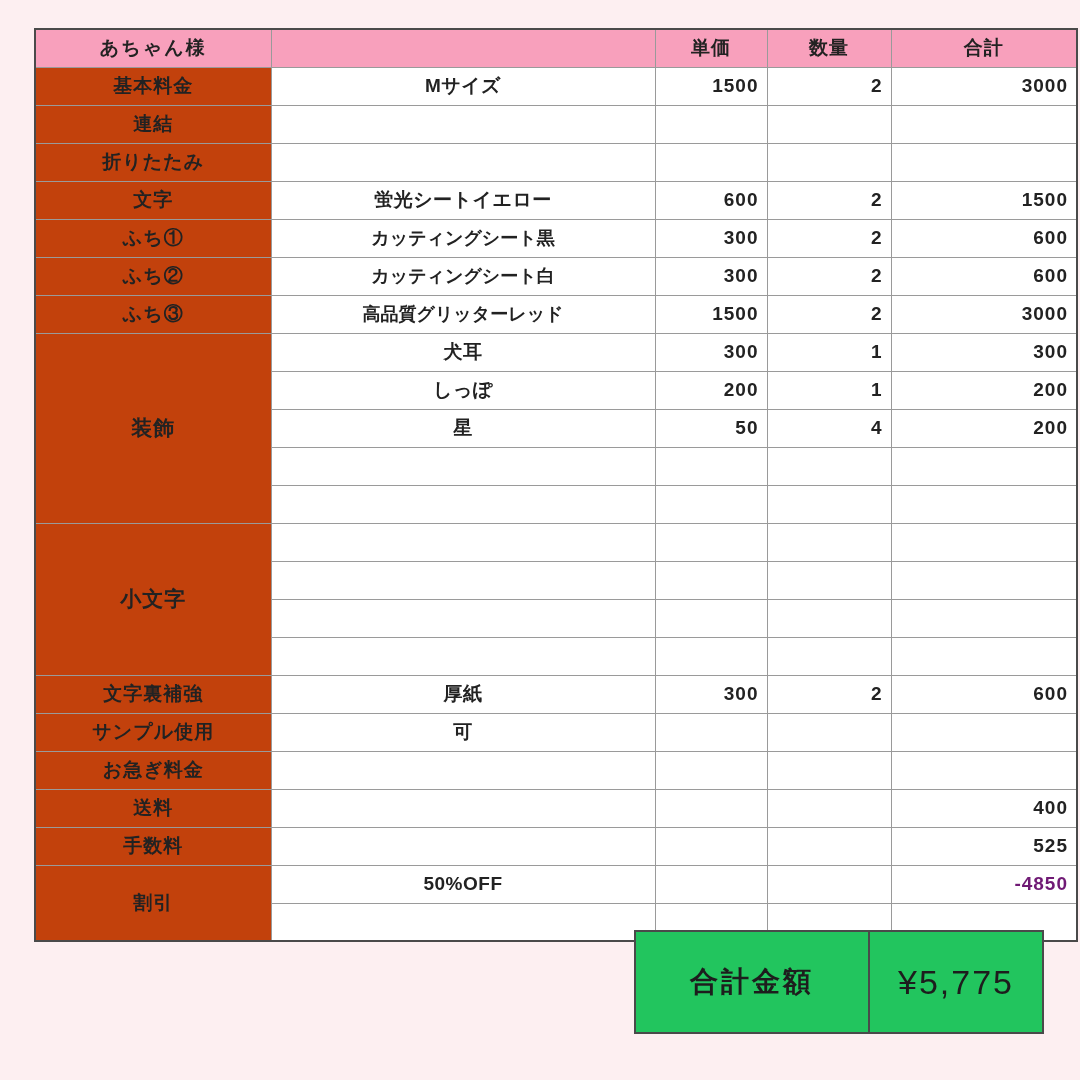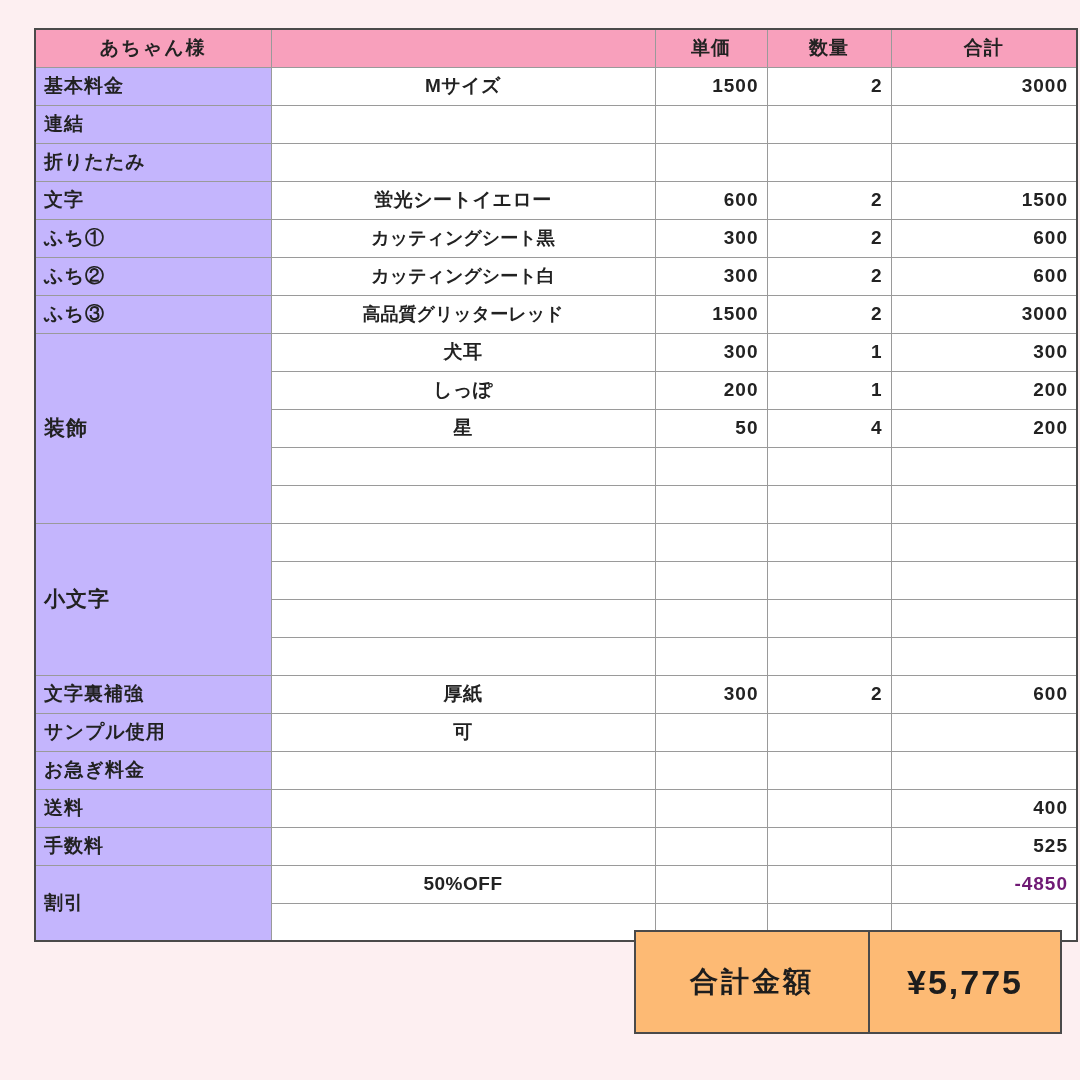--- a/index.html
+++ b/index.html
@@ -60,21 +60,22 @@
   .hdr-col {
     background: #f8a0bc;
     color: #ffffff;
     text-align: center;
     font-size: 21px;
     height: 58px;
     letter-spacing: 1px;
     font-family: Liberation Serif, serif;
   }
   .label {
-    background: #c4b5fd;
+    background: #c2410c;
+    text-align: center;
     font-size: 20px;
     letter-spacing: 1px;
     color: #1d1d1d;
   }
   .label.tall {
     font-size: 21px;
   }
   .desc {
     text-align: center;
     font-size: 19px;
@@ -93,43 +94,43 @@
   .num.neg {
     color: #701a75;
   }
 
   .totals {
     position: absolute;
     left: 634px;
     top: 930px;
     display: flex;
     border: 2px solid #4a4a4a;
-    background: #fdba74;
+    background: #22c55e;
   }
   .totals .t-label {
     width: 234px;
     height: 100px;
     display: flex;
     align-items: center;
     justify-content: center;
     font-size: 28px;
     font-weight: bold;
     letter-spacing: 3px;
     border-right: 2px solid #4a4a4a;
     color: #1d1d1d;
     box-sizing: border-box;
   }
   .totals .t-value {
-    width: 190px;
+    width: 172px;
     height: 100px;
     display: flex;
     align-items: center;
     justify-content: center;
     font-size: 34px;
-    font-weight: bold;
+    font-weight: normal;
     letter-spacing: 2px;
     color: #1d1d1d;
     box-sizing: border-box;
   }
 </style>
 </head>
 <body>
 
 <div class="sheet">
 

